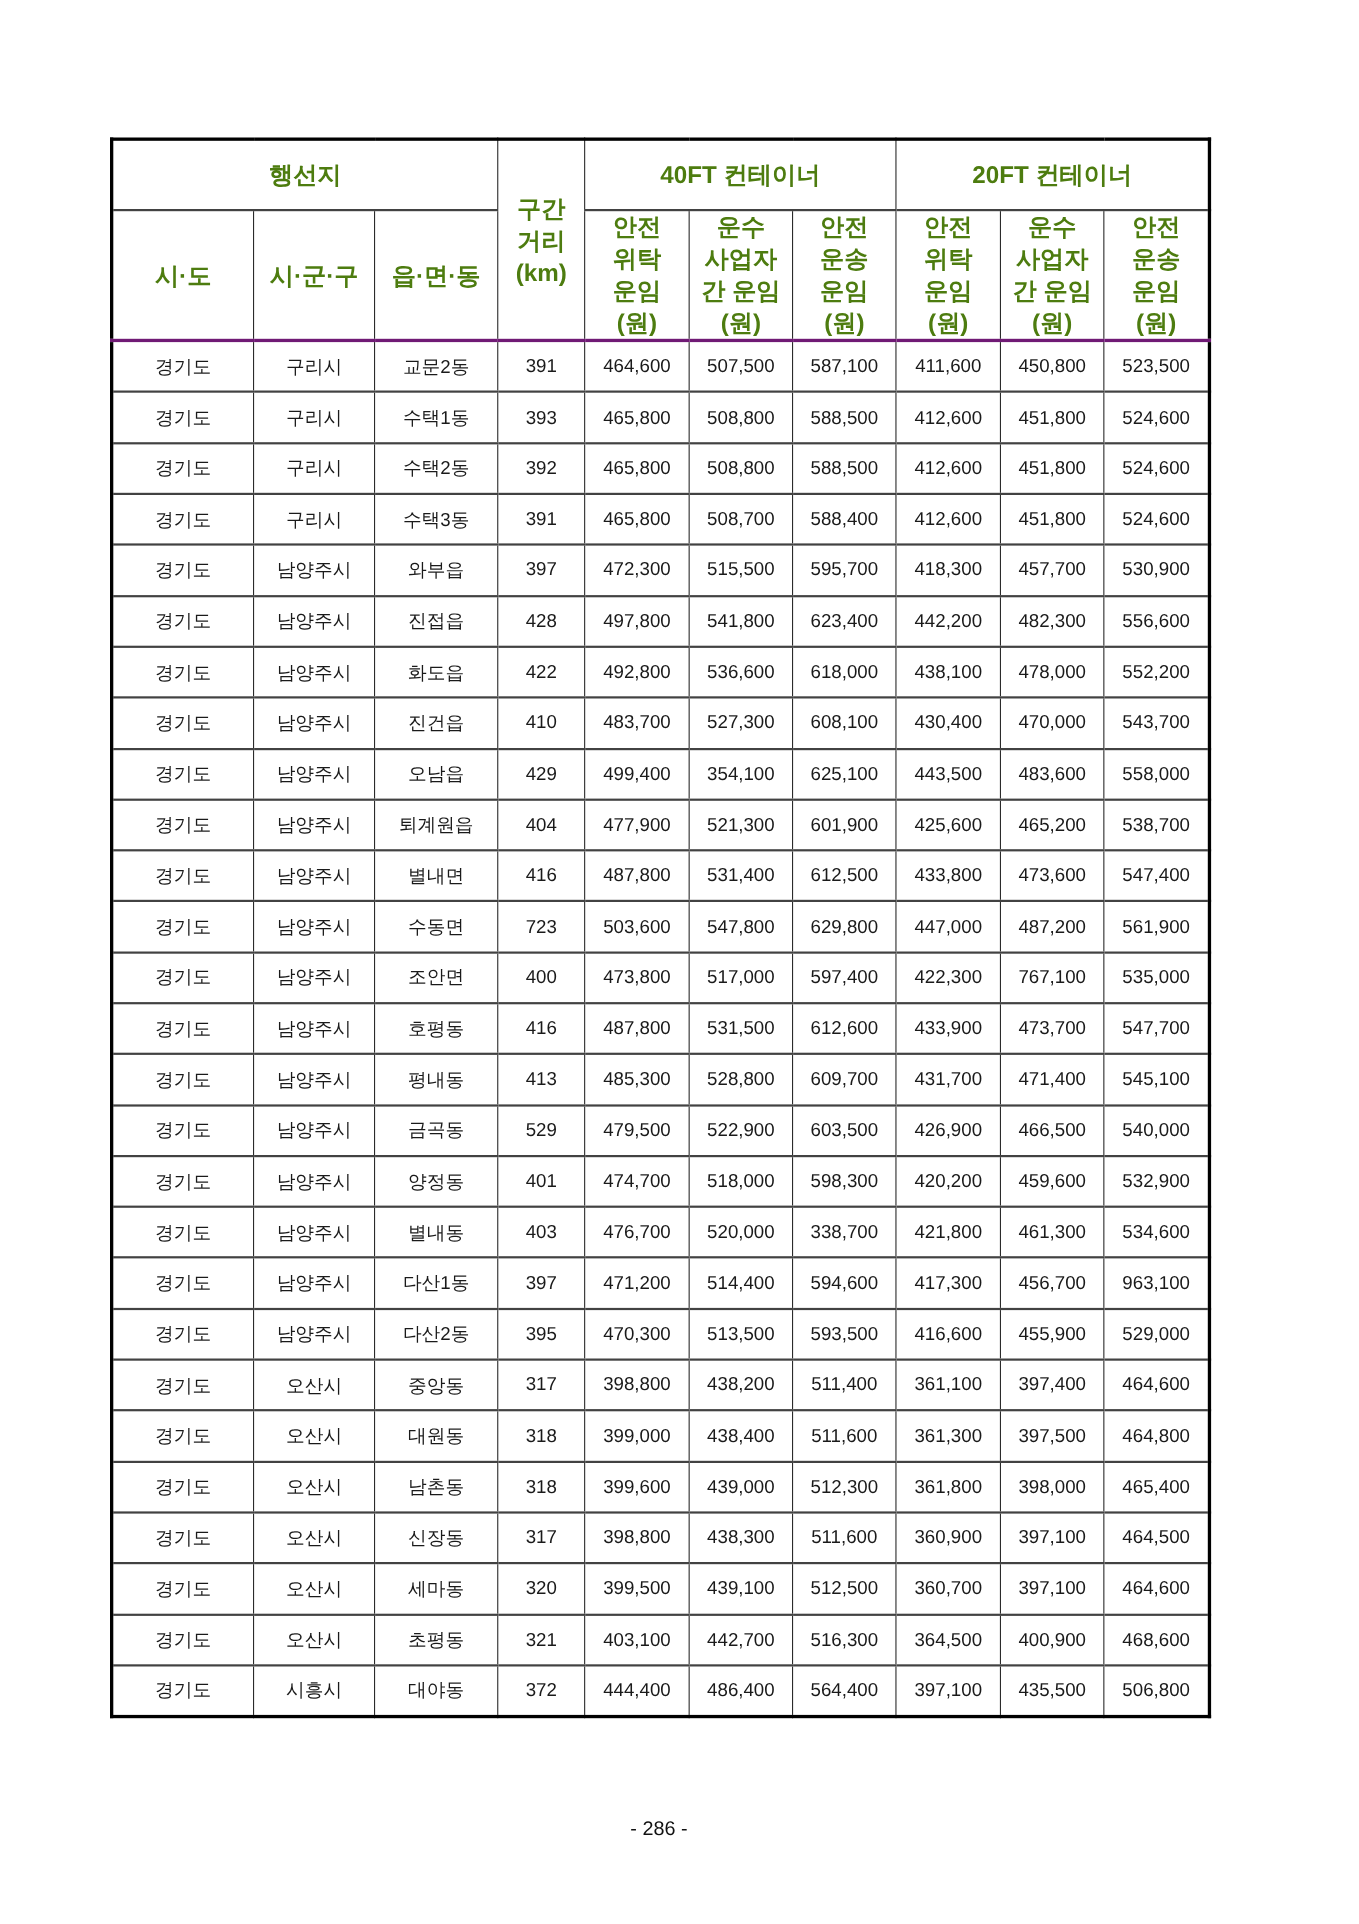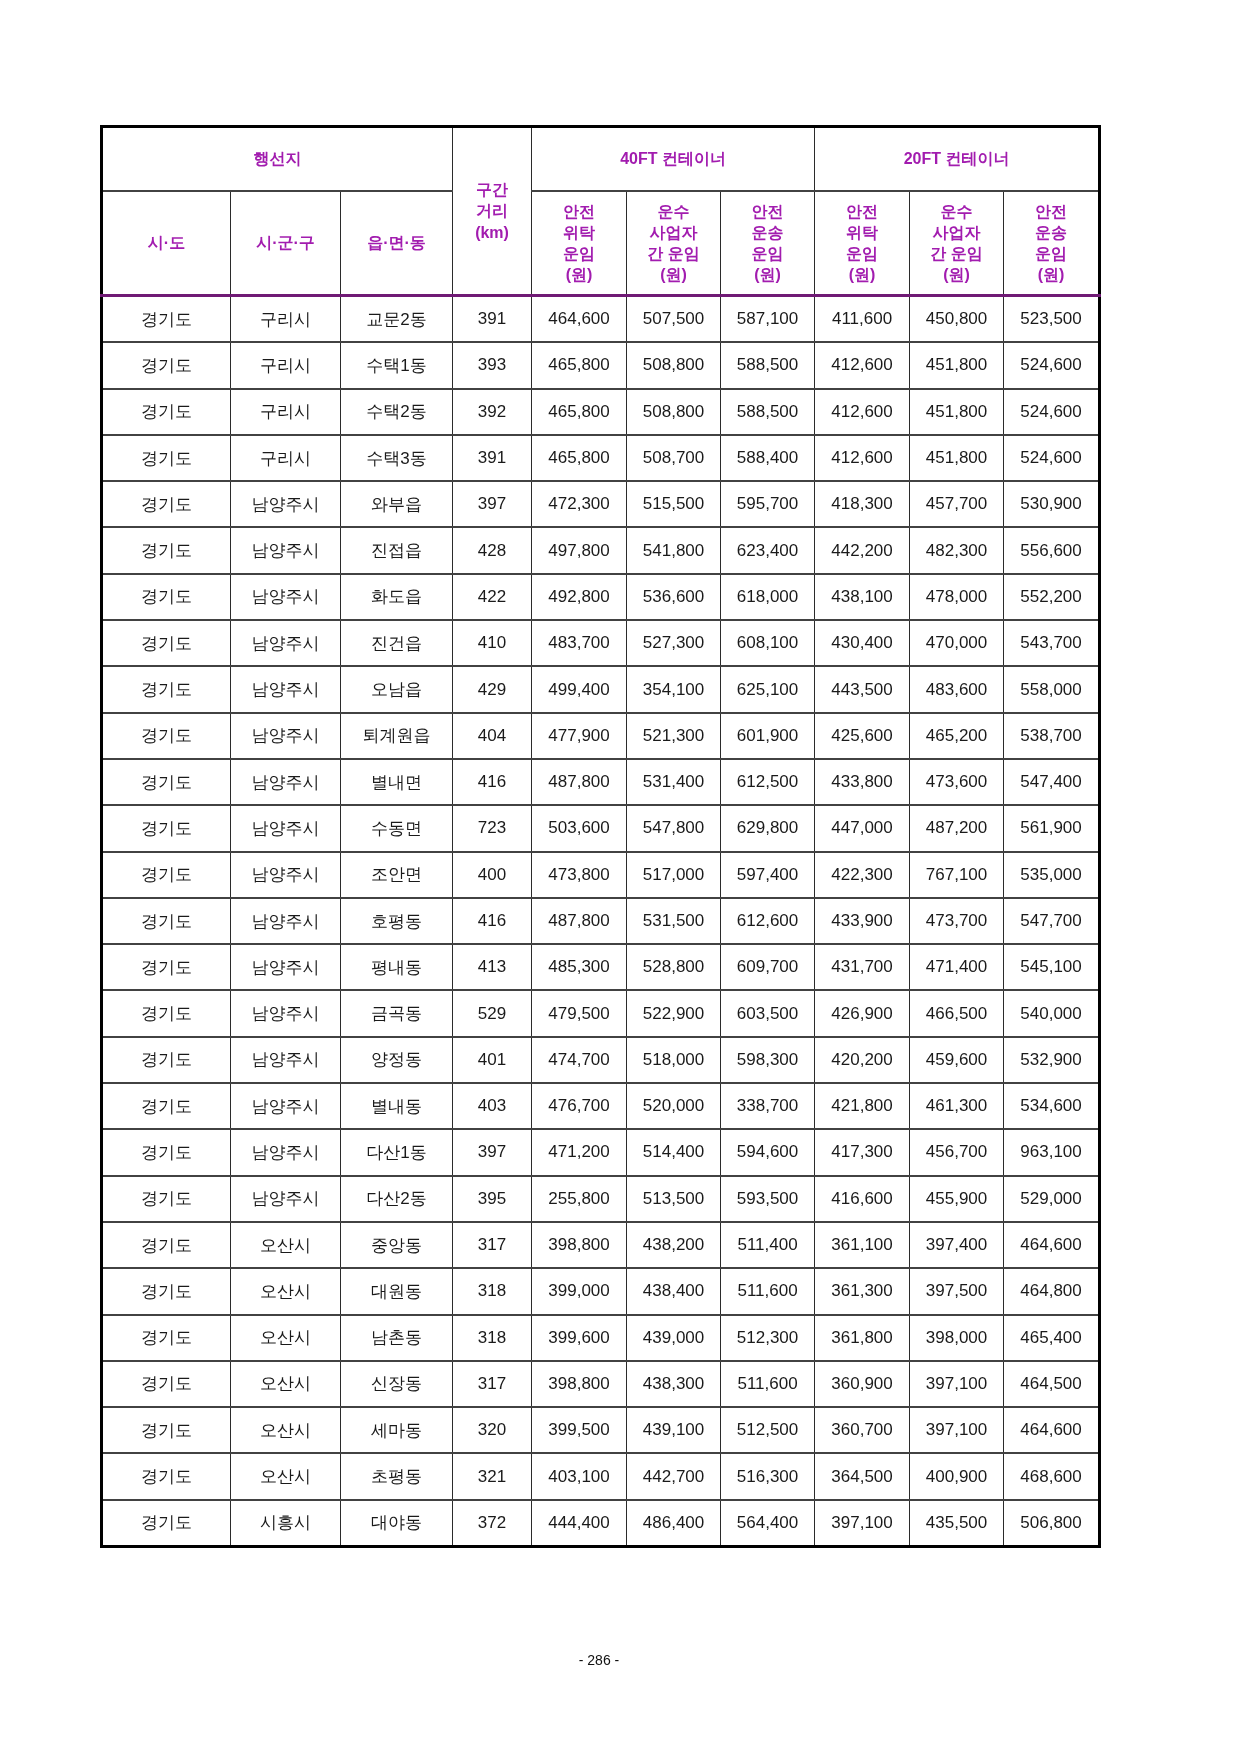--- a/index.html
+++ b/index.html
@@ -34,42 +34,42 @@
     border-right: 1px solid #2b2b2b;
     border-top: 2px solid #424242;
     border-bottom: 2px solid #424242;
     text-align: center;
     vertical-align: middle;
     padding: 0;
     overflow: hidden;
   }
   table.fare-table thead th {
     font-weight: bold;
-    font-size: 16px;
+    font-size: 22px;
     line-height: 1.32;
     white-space: pre-line;
-    color: #a21caf;
+    color: #4d7c0f;
   }
   thead tr.head-row-1 th { height: 62px; }
   thead tr.head-row-2 th { height: 102px; }
   thead tr.head-row-2 th,
   thead th.distance-head { border-bottom: 3px solid #701a75; }
   table.fare-table tbody td {
     font-size: 17px;
     height: 44.3px;
     color: #1a1a1a;
     letter-spacing: 0;
   }
   .page-footer {
     position: absolute;
     left: 100px;
     top: 1652px;
     width: 998px;
     text-align: center;
-    font-size: 14px;
+    font-size: 18px;
     color: #111;
   }
 </style>
 </head>
 <body>
 
 <div class="page">
 
   <div class="fare-table-wrap">
     <table class="fare-table">
@@ -351,21 +351,21 @@
             <td>594,600</td>
             <td>417,300</td>
             <td>456,700</td>
             <td>963,100</td>
           </tr>
           <tr>
             <td>경기도</td>
             <td>남양주시</td>
             <td>다산2동</td>
             <td>395</td>
-            <td>255,800</td>
+            <td>470,300</td>
             <td>513,500</td>
             <td>593,500</td>
             <td>416,600</td>
             <td>455,900</td>
             <td>529,000</td>
           </tr>
           <tr>
             <td>경기도</td>
             <td>오산시</td>
             <td>중앙동</td>

